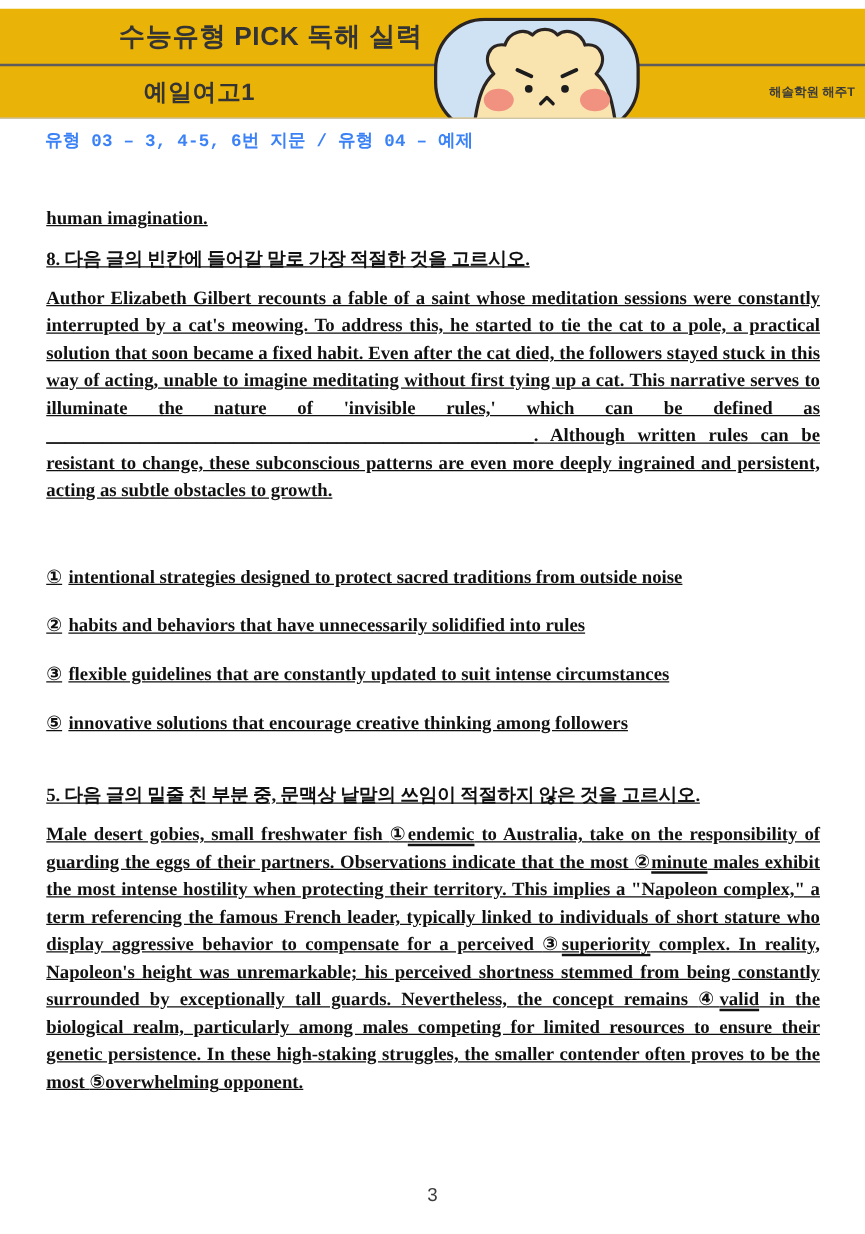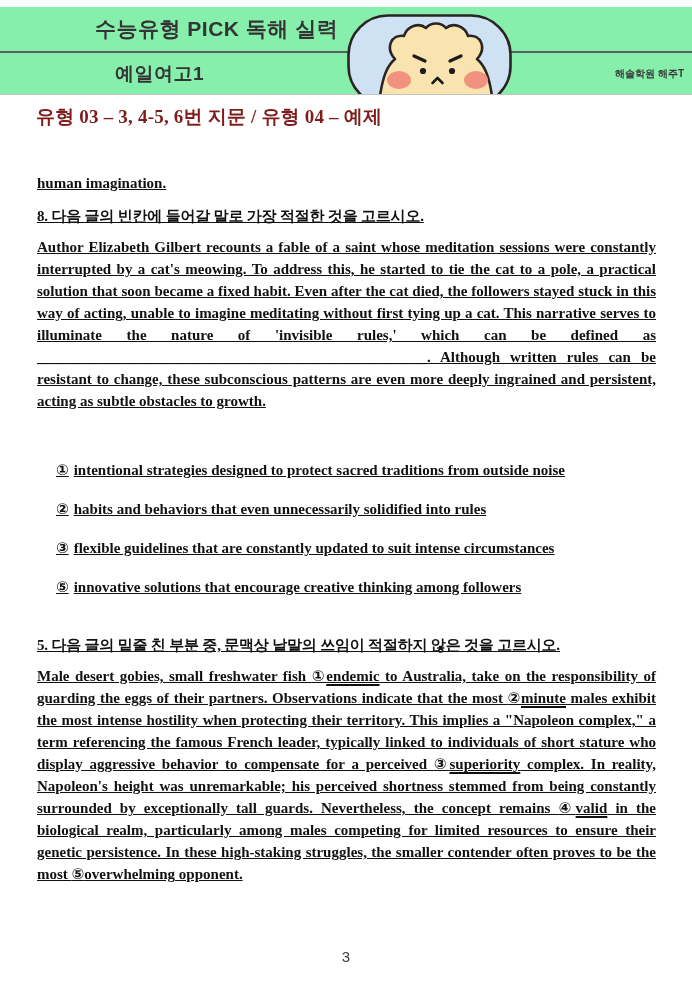--- a/index.html
+++ b/index.html
@@ -8,21 +8,21 @@
     position: relative;
     font-family: "Liberation Serif", "DejaVu Serif", "DejaVu Sans", serif;
     color: #111;
   }
 
   
   .header {
     position: relative;
     margin-top: 7px;
     height: 88px;
-    background: #86efac;
+    background: #eab308;
     border-bottom: 1px solid #c6c2c1;
     overflow: hidden;
     font-family: "Liberation Sans", "DejaVu Sans", sans-serif;
   }
   .header-row1 {
     position: relative;
     height: 44px;
   }
   .header-title {
     position: absolute;
@@ -74,24 +74,24 @@
     position: absolute;
     left: 347px;
     top: 7px;
     width: 165px;
     height: 81px;
   }
 
   
   .subtitle {
     margin: 9px 0 0 36px;
-    font-family: Liberation Serif, serif;
-    font-size: 19px;
-    font-weight: bold;
-    color: #7f1d1d;
+    font-family: Liberation Mono, monospace;
+    font-size: 14px;
+    font-weight: bold;
+    color: #3b82f6;
     letter-spacing: 0.2px;
   }
 
   
   .content {
     margin: 0 36px 0 37px;
     font-size: 15px;
     line-height: 22px;
     font-weight: bold;
     text-decoration: underline;
@@ -109,21 +109,20 @@
     text-justify: inter-word;
   }
   .passage .u, .u {
     text-decoration: underline;
     text-decoration-thickness: 1.5px;
     text-underline-offset: 3px;
   }
   .options {
     margin-top: 47px;
     list-style: none;
-    margin-left: 19px;
   }
   .option { margin-bottom: 17px; }
   .option-num { margin-right: 5px; }
   .q5-block { margin-top: 36px; }
   .page-number {
     position: absolute;
     left: 0; right: 0;
     top: 948px;
     text-align: center;
     font-family: "Liberation Sans", "DejaVu Sans", sans-serif;
@@ -185,21 +184,21 @@
 
   <div>
     <p class="q-prompt">8. 다음 글의 빈칸에 들어갈 말로 가장 적절한 것을 고르시오.</p>
     <p class="passage"><span>Author Elizabeth Gilbert recounts a fable of a saint whose meditation sessions were constantly interrupted by a cat's meowing. To address this, he started to tie the cat to a pole, a practical solution that soon became a fixed habit. Even after the cat died, the followers stayed stuck in this way of acting, unable to imagine meditating without first tying up a cat. This narrative serves to illuminate the nature of 'invisible rules,' which can be defined as </span><span>____________________________________________________</span><span>. Although written rules can be resistant to change, these subconscious patterns are even more deeply ingrained and persistent, acting as subtle obstacles to growth.</span></p>
 
     <ul class="options">
       <li class="option">
         <span class="option-num">①</span><span>intentional strategies designed to protect sacred traditions from outside noise</span>
       </li>
       <li class="option">
-        <span class="option-num">②</span><span>habits and behaviors that even unnecessarily solidified into rules</span>
+        <span class="option-num">②</span><span>habits and behaviors that have unnecessarily solidified into rules</span>
       </li>
       <li class="option">
         <span class="option-num">③</span><span>flexible guidelines that are constantly updated to suit intense circumstances</span>
       </li>
       <li class="option">
         <span class="option-num">⑤</span><span>innovative solutions that encourage creative thinking among followers</span>
       </li>
     </ul>
   </div>
 

